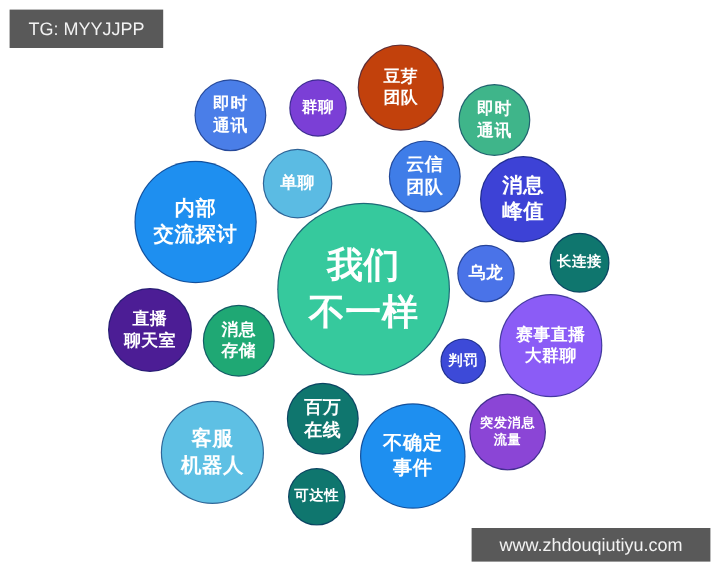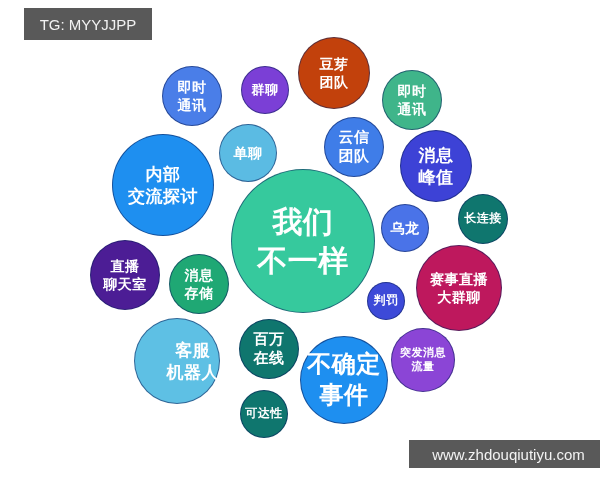--- a/index.html
+++ b/index.html
@@ -40,21 +40,20 @@
     }
     .watermark {
       position: absolute;
       background: #595959;
       color: #f2f2f2;
       font-family: "Liberation Sans", "DejaVu Sans", sans-serif;
       box-sizing: border-box;
       display: flex;
       align-items: center;
       justify-content: center;
-      margin-left: 16px;
     }
     .wm-top {
       left: 8px; top: 8px;
       width: 128px; height: 32px;
       font-size: 15px;
     }
     .wm-bottom {
       left: 393px; top: 440px;
       width: 199px; height: 28px;
       font-size: 15px;
@@ -80,30 +79,30 @@
       <div class="bubble" style="left: 400px; top: 130px; width: 72px; height: 72px; background: rgb(61, 66, 214); font-size: 17px;"><span class="label">消息
 峰值</span></div>
       <div class="bubble" style="left: 458px; top: 194px; width: 50px; height: 50px; background: #0f766e; font-size: 12px;"><span class="label">长连接</span></div>
       <div class="bubble" style="left: 381px; top: 204px; width: 48px; height: 48px; background: rgb(74, 115, 232); font-size: 14px;"><span class="label">乌龙</span></div>
       <div class="bubble" style="left: 112px; top: 134px; width: 102px; height: 102px; background: rgb(30, 143, 240); font-size: 17px;"><span class="label">内部
 交流探讨</span></div>
       <div class="bubble" style="left: 90px; top: 240px; width: 70px; height: 70px; background: #4c1d95; font-size: 14px;"><span class="label">直播
 聊天室</span></div>
       <div class="bubble" style="left: 169px; top: 254px; width: 60px; height: 60px; background: rgb(31, 168, 116); font-size: 14px;"><span class="label">消息
 存储</span></div>
-      <div class="bubble" style="left: 134px; top: 318px; width: 86px; height: 86px; background: rgb(94, 192, 228); font-size: 17px; justify-content: flex-end;"><span class="label">客服
+      <div class="bubble" style="left: 134px; top: 334px; width: 86px; height: 86px; background: rgb(94, 192, 228); font-size: 17px;"><span class="label">客服
 机器人</span></div>
       <div class="bubble" style="left: 367px; top: 282px; width: 38px; height: 38px; background: rgb(61, 74, 216); font-size: 12px;"><span class="label">判罚</span></div>
-      <div class="bubble" style="left: 416px; top: 245px; width: 86px; height: 86px; background: #be185d; font-size: 14px;"><span class="label">赛事直播
+      <div class="bubble" style="left: 416px; top: 245px; width: 86px; height: 86px; background: #8b5cf6; font-size: 14px;"><span class="label">赛事直播
 大群聊</span></div>
       <div class="bubble" style="left: 391px; top: 328px; width: 64px; height: 64px; background: rgb(139, 69, 214); font-size: 11px;"><span class="label">突发消息
 流量</span></div>
       <div class="bubble" style="left: 239px; top: 319px; width: 60px; height: 60px; background: #0f766e; font-size: 15px;"><span class="label">百万
 在线</span></div>
-      <div class="bubble" style="left: 300px; top: 336px; width: 88px; height: 88px; background: rgb(30, 143, 240); font-size: 24px;"><span class="label">不确定
+      <div class="bubble" style="left: 300px; top: 336px; width: 88px; height: 88px; background: rgb(30, 143, 240); font-size: 16px;"><span class="label">不确定
 事件</span></div>
       <div class="bubble" style="left: 240px; top: 390px; width: 48px; height: 48px; background: #0f766e; font-size: 12px;"><span class="label">可达性</span></div>
     </div>
 
   <div class="watermark wm-top">
     <span>TG: MYYJJPP</span>
   </div>
   <div class="watermark wm-bottom">
     <span>www.zhdouqiutiyu.com</span>
   </div>

